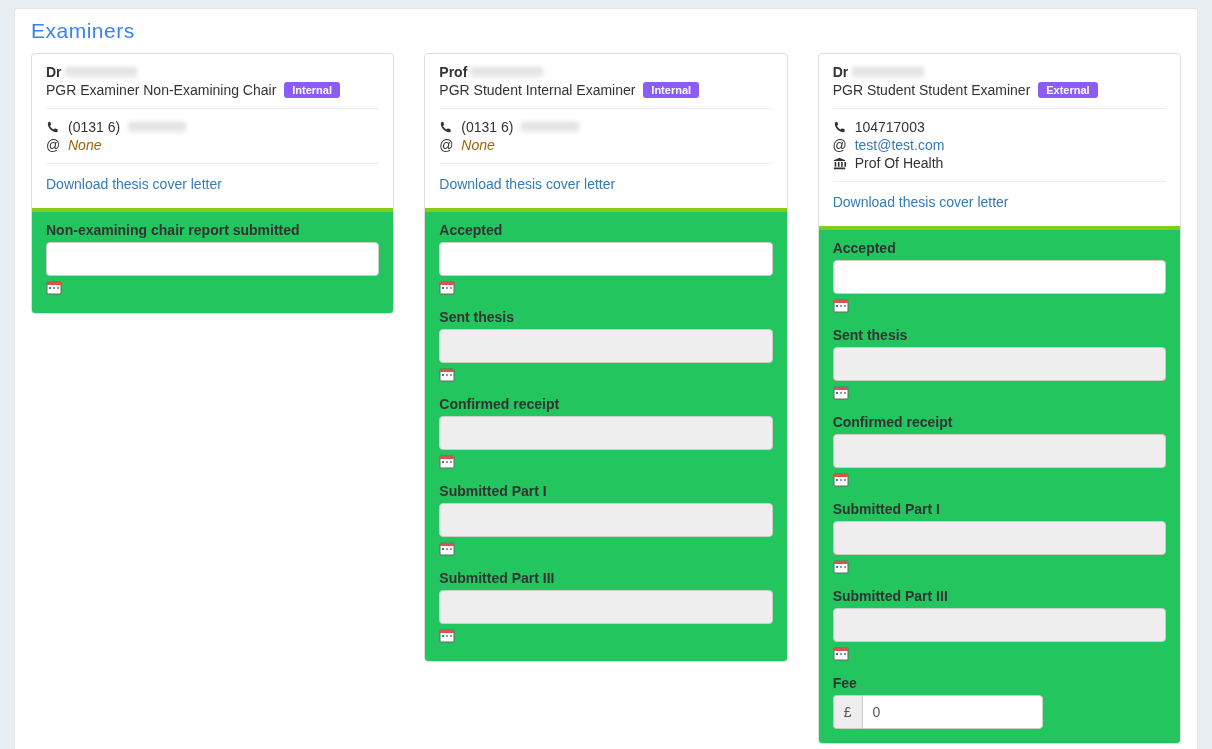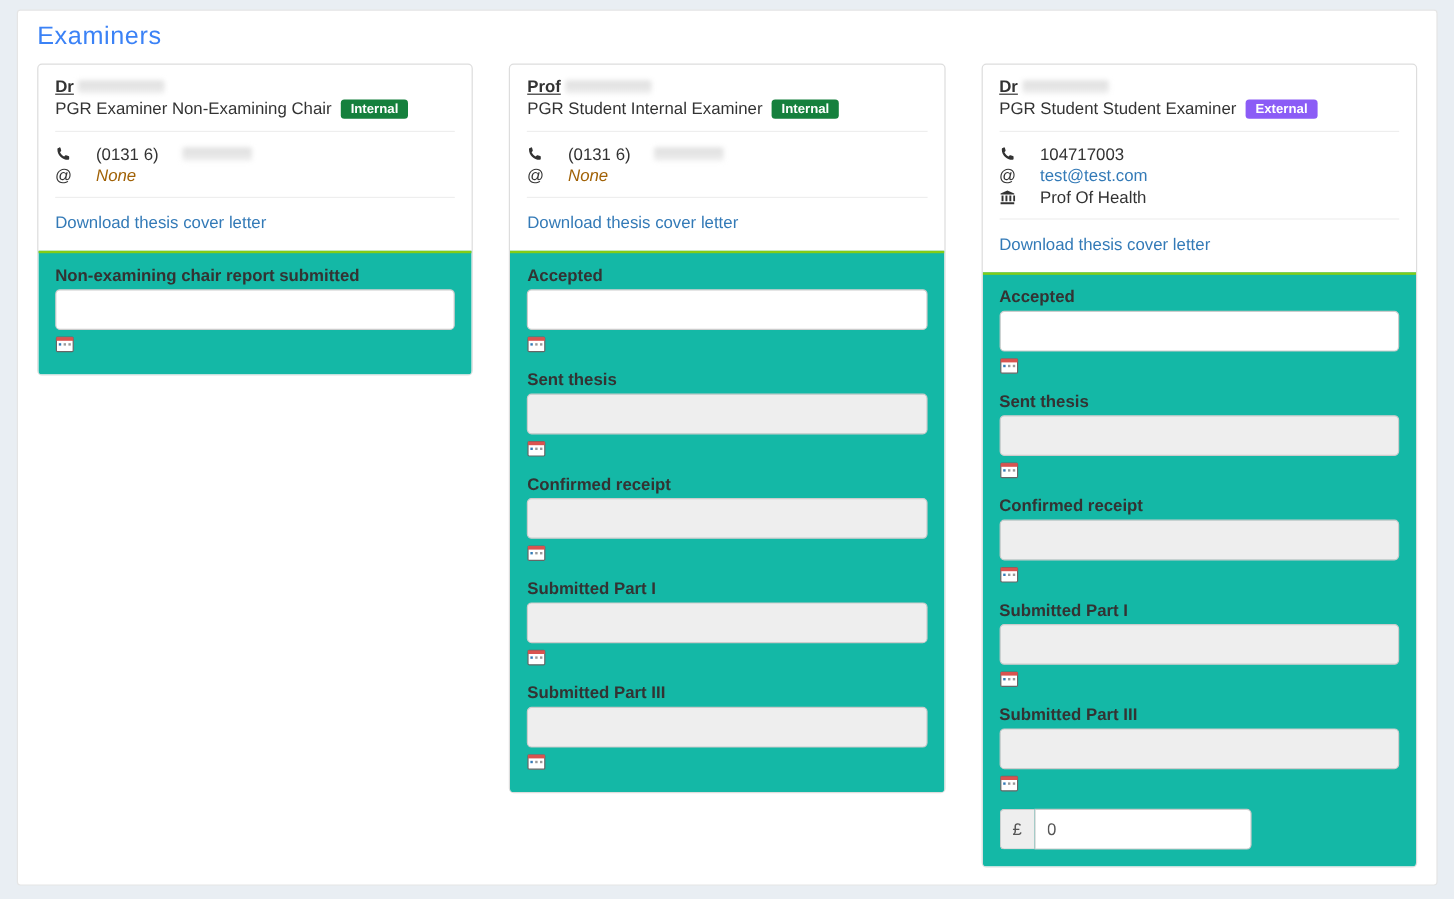--- a/index.html
+++ b/index.html
@@ -36,62 +36,62 @@
   }
   .card {
     flex: 1 1 0;
     border: 1px solid #ddd;
     border-radius: 4px;
     background: #fff;
     overflow: hidden;
   }
   .card-top { padding: 10px 14px 12px 14px; }
   .name-line { margin-bottom: 2px; }
-  .name-title { font-weight: 700; color:#333;text-decoration:underline; }
+  .name-title { font-weight: 700; color:#333; }
   .name-blur {
     display:inline-block;
     width: 72px; height: 11px;
     background: linear-gradient(#ddd,#eee);
     filter: blur(2px);
     vertical-align: -1px;
     border-radius:2px;
   }
   .role-line { color:#333; }
   .badge {
     display:inline-block;
     font-size:11px;
     font-weight:700;
     color:#fff;
     padding:2px 8px;
     border-radius:3px;
     vertical-align: 1px;
     margin-left:4px;
   }
-  .badge-internal { background:#15803d; }
+  .badge-internal { background:#8b5cf6; }
   .badge-external { background:#8b5cf6; }
   hr.thin {
     border:none;
     border-top:1px solid #eee;
     margin:10px 0;
   }
-  .contact-row { color:#333; margin:2px 0; display:flex; align-items:center; gap:20px; }
+  .contact-row { color:#333; margin:2px 0; display:flex; align-items:center; gap:8px; }
   .contact-row .ico { width:14px; display:inline-flex; justify-content:center; }
   .contact-row em.none { font-style:italic; color:#a16207; }
   .contact-blur {
     display:inline-block;
     width:58px; height:11px;
     background: linear-gradient(#ddd,#eee);
     filter: blur(2px);
     border-radius:2px;
   }
   a.link { color:#337ab7; text-decoration:none; cursor:pointer; }
   .download-row { margin-top:12px; padding-bottom:4px; }
   .card-form {
-    background:#14b8a6;
-    border-top:2px solid #84cc16;
+    background:#22c55e;
+    border-top:4px solid #84cc16;
     padding: 10px 14px 14px 14px;
   }
   .fgroup { margin-bottom: 10px; }
   .fgroup:last-child { margin-bottom:0; }
   .fgroup label {
     display:block;
     font-weight:700;
     color:#333;
     margin-bottom:4px;
   }
@@ -363,20 +363,21 @@
             <input type="text" class="ro-input" readonly="" value="" style="">
             <span class="cal-icon"><svg width="16" height="16" viewBox="0 0 16 16">
                   <rect x="1" y="2" width="14" height="12" rx="1" fill="#fff" stroke="#666"></rect>
                   <rect x="1" y="2" width="14" height="3" fill="#d9534f"></rect>
                   <rect x="3" y="7" width="2" height="2" fill="#337ab7"></rect>
                   <rect x="7" y="7" width="2" height="2" fill="#999"></rect>
                   <rect x="11" y="7" width="2" height="2" fill="#999"></rect>
                 </svg></span>
           </div>
           <div class="fgroup">
+            <label>Fee</label>
             <div class="input-group">
               <span class="input-addon">£</span>
               <input type="text" class="text-input" value="0" style="">
             </div>
           </div>
         </div>
       </div>
 
     </div>
   </div>

